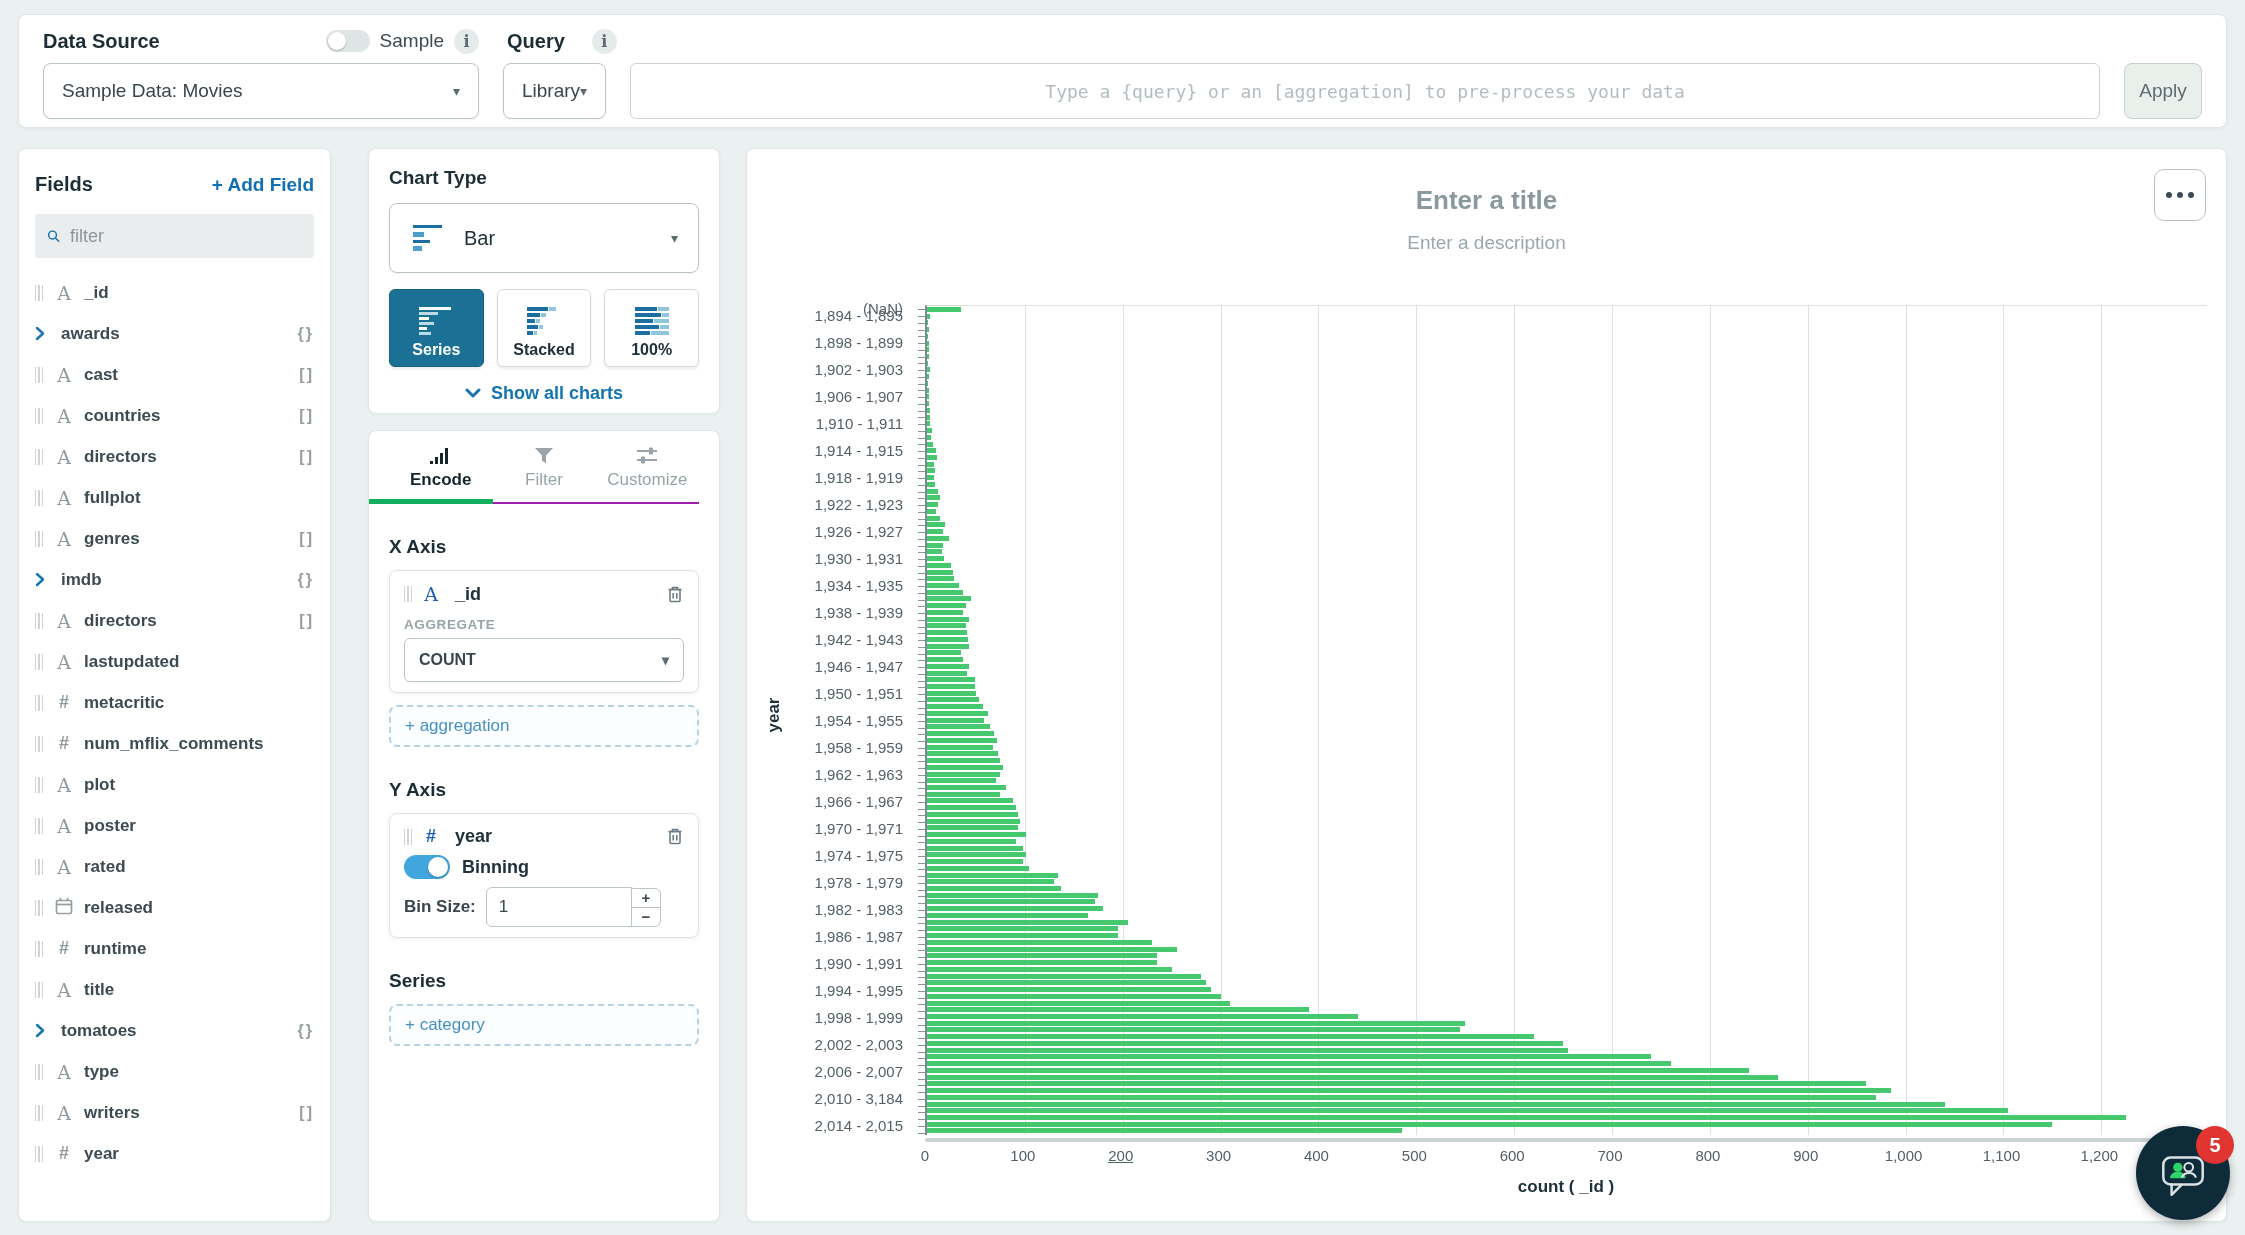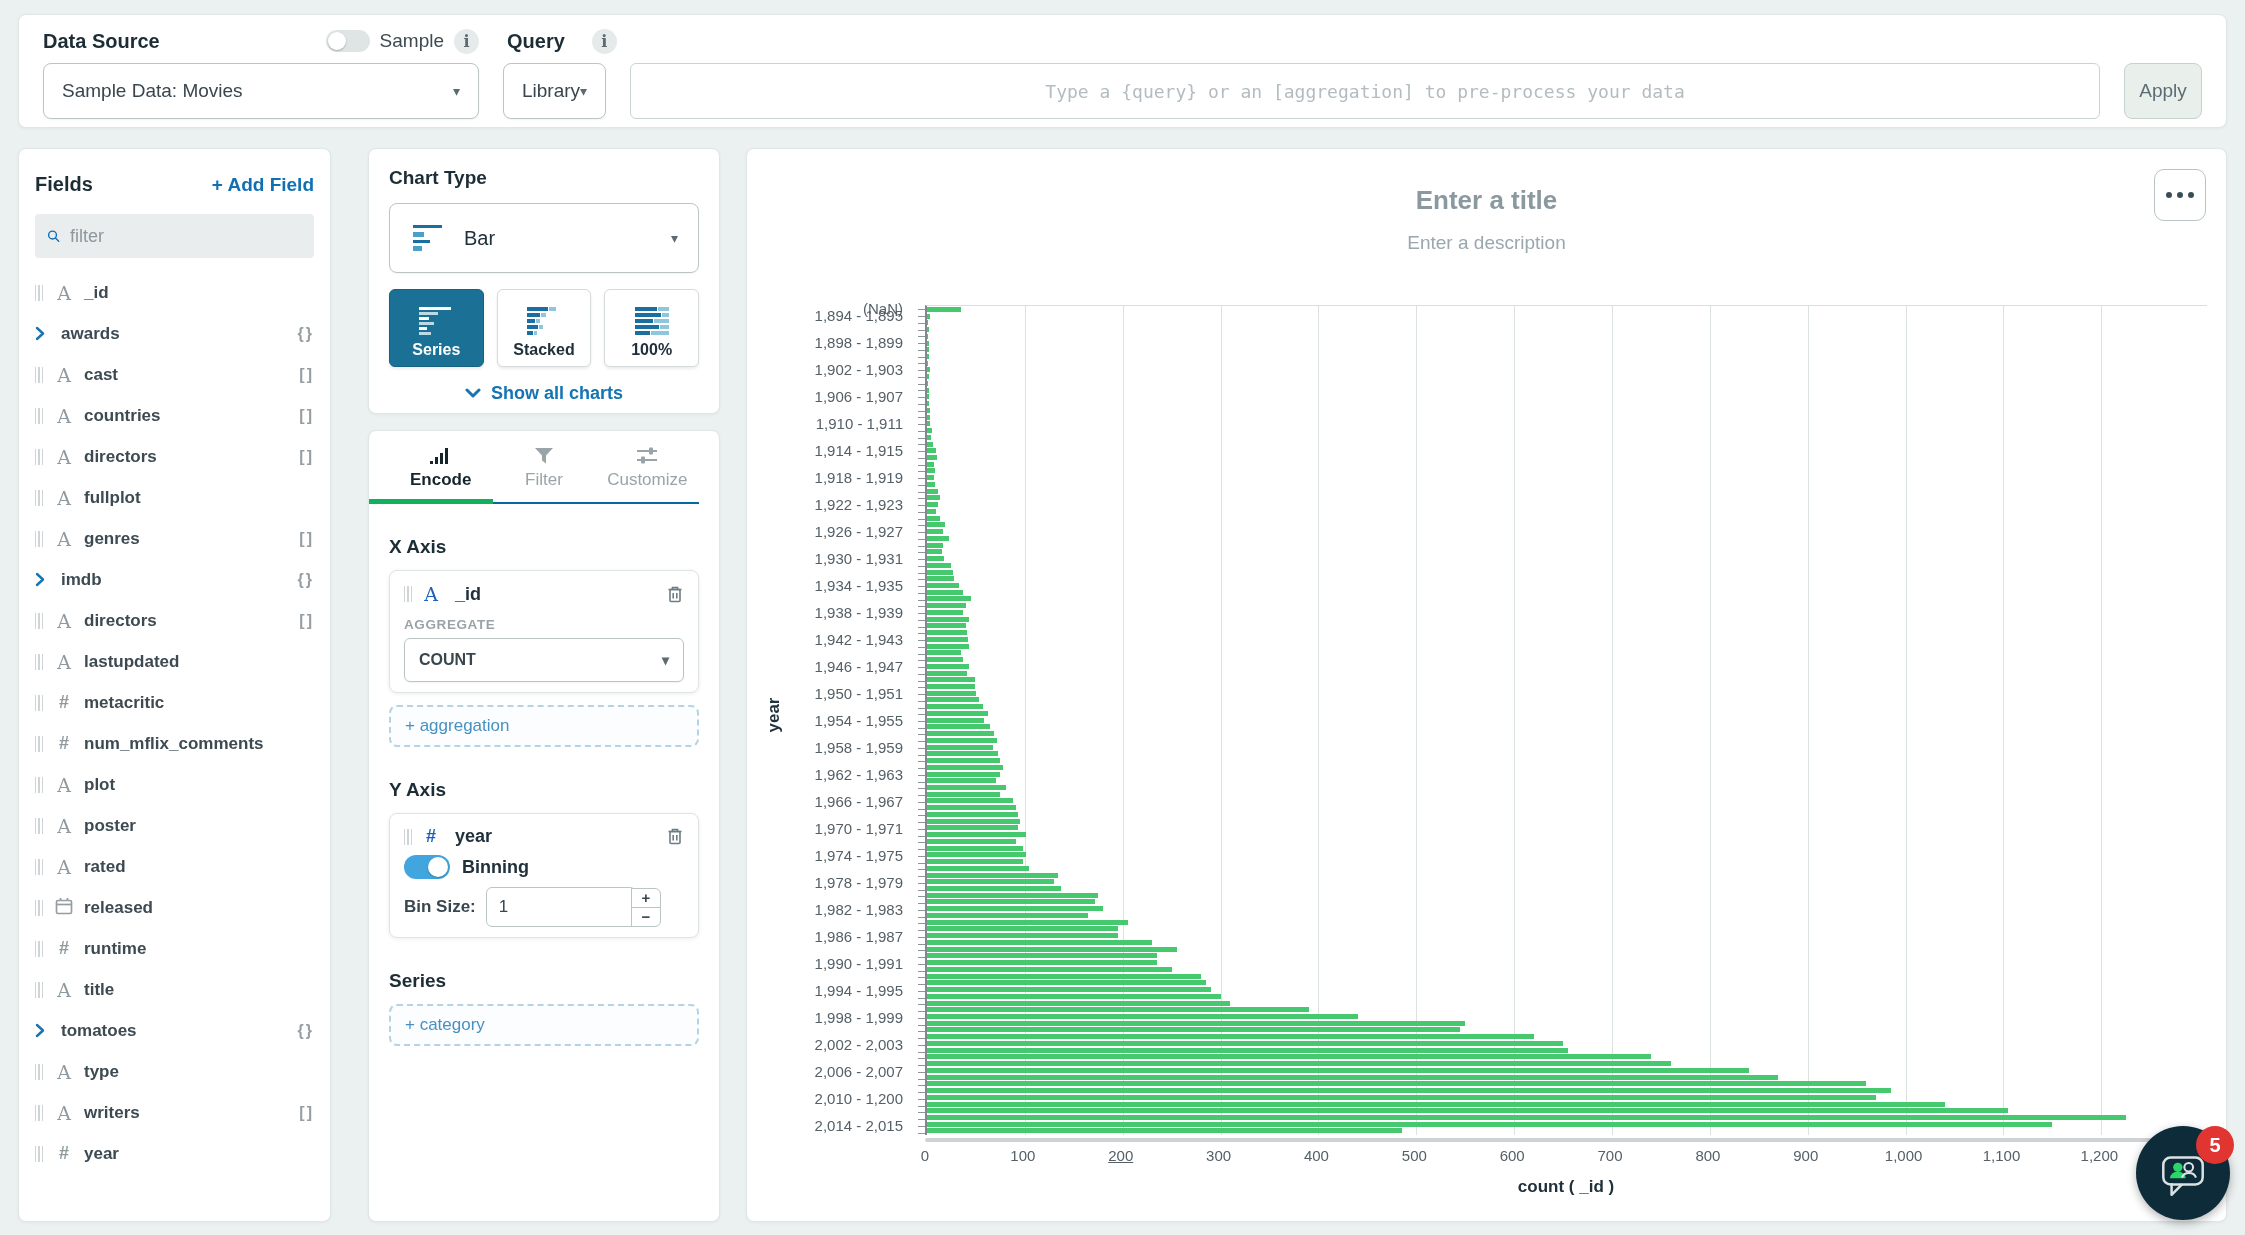--- a/index.html
+++ b/index.html
@@ -79,21 +79,21 @@
           padding-bottom:7px; box-shadow:0 2px 3px rgba(0,0,0,.08); cursor:pointer; }
   .tile svg { margin-bottom:5px; }
   .tile-label { font-size:16px; font-weight:bold; color:#21313c; }
   .tile.selected { background:#1a7195; border-color:#16627f; }
   .tile.selected .tile-label { color:#fff; }
   .showall { margin-top:16px; display:flex; justify-content:center; align-items:center; gap:10px;
              color:#1574b2; font-size:18px; font-weight:bold; cursor:pointer; }
 
   
   .encode { left:368px; top:430px; width:352px; height:792px; padding:0 20px; }
-  .tabs { display:flex; padding-top:12px; border-bottom:2px solid #0369a1; position:relative; }
+  .tabs { display:flex; padding-top:12px; border-bottom:2px solid #a21caf; position:relative; }
   .tabs::after { content:""; position:absolute; left:-20px; bottom:-2px; width:124px; height:5px; background:#12b05e; }
   .tab { flex:1; text-align:center; padding:4px 0 12px; font-size:17px; color:#9aa4a8; cursor:pointer; }
   .tab .ticon { display:block; margin:0 auto 5px; }
   .tab.active { color:#16242c; font-weight:bold; }
   .sec-title { margin-top:32px; font-size:19px; font-weight:bold; color:#1c2d36; }
   .fcard { margin-top:12px; border:1px solid #dee4e4; border-radius:8px; padding:12px 14px 10px;
            box-shadow:0 1px 4px rgba(0,0,0,.07); background:#fff; }
   .fcard-row { display:flex; align-items:center; }
   .fcard-row .fhandle { margin-right:7px; }
   .fi-blue { color:#1d5fb8 !important; }
@@ -530,21 +530,21 @@
       <div class="ylb" style="top: 522.967px;">1,970 - 1,971</div>
       <div class="ylb" style="top: 549.959px;">1,974 - 1,975</div>
       <div class="ylb" style="top: 576.951px;">1,978 - 1,979</div>
       <div class="ylb" style="top: 603.943px;">1,982 - 1,983</div>
       <div class="ylb" style="top: 630.935px;">1,986 - 1,987</div>
       <div class="ylb" style="top: 657.927px;">1,990 - 1,991</div>
       <div class="ylb" style="top: 684.919px;">1,994 - 1,995</div>
       <div class="ylb" style="top: 711.911px;">1,998 - 1,999</div>
       <div class="ylb" style="top: 738.902px;">2,002 - 2,003</div>
       <div class="ylb" style="top: 765.894px;">2,006 - 2,007</div>
-      <div class="ylb" style="top: 792.886px;">2,010 - 1,200</div>
+      <div class="ylb" style="top: 792.886px;">2,010 - 3,184</div>
       <div class="ylb" style="top: 819.878px;">2,014 - 2,015</div>
     </div>
   <div class="plot">
     <div class="grid">
         <div class="gl" style="left: 97.8626px;"></div>
         <div class="gl" style="left: 195.725px;"></div>
         <div class="gl" style="left: 293.588px;"></div>
         <div class="gl" style="left: 391.45px;"></div>
         <div class="gl" style="left: 489.313px;"></div>
         <div class="gl" style="left: 587.176px;"></div>

